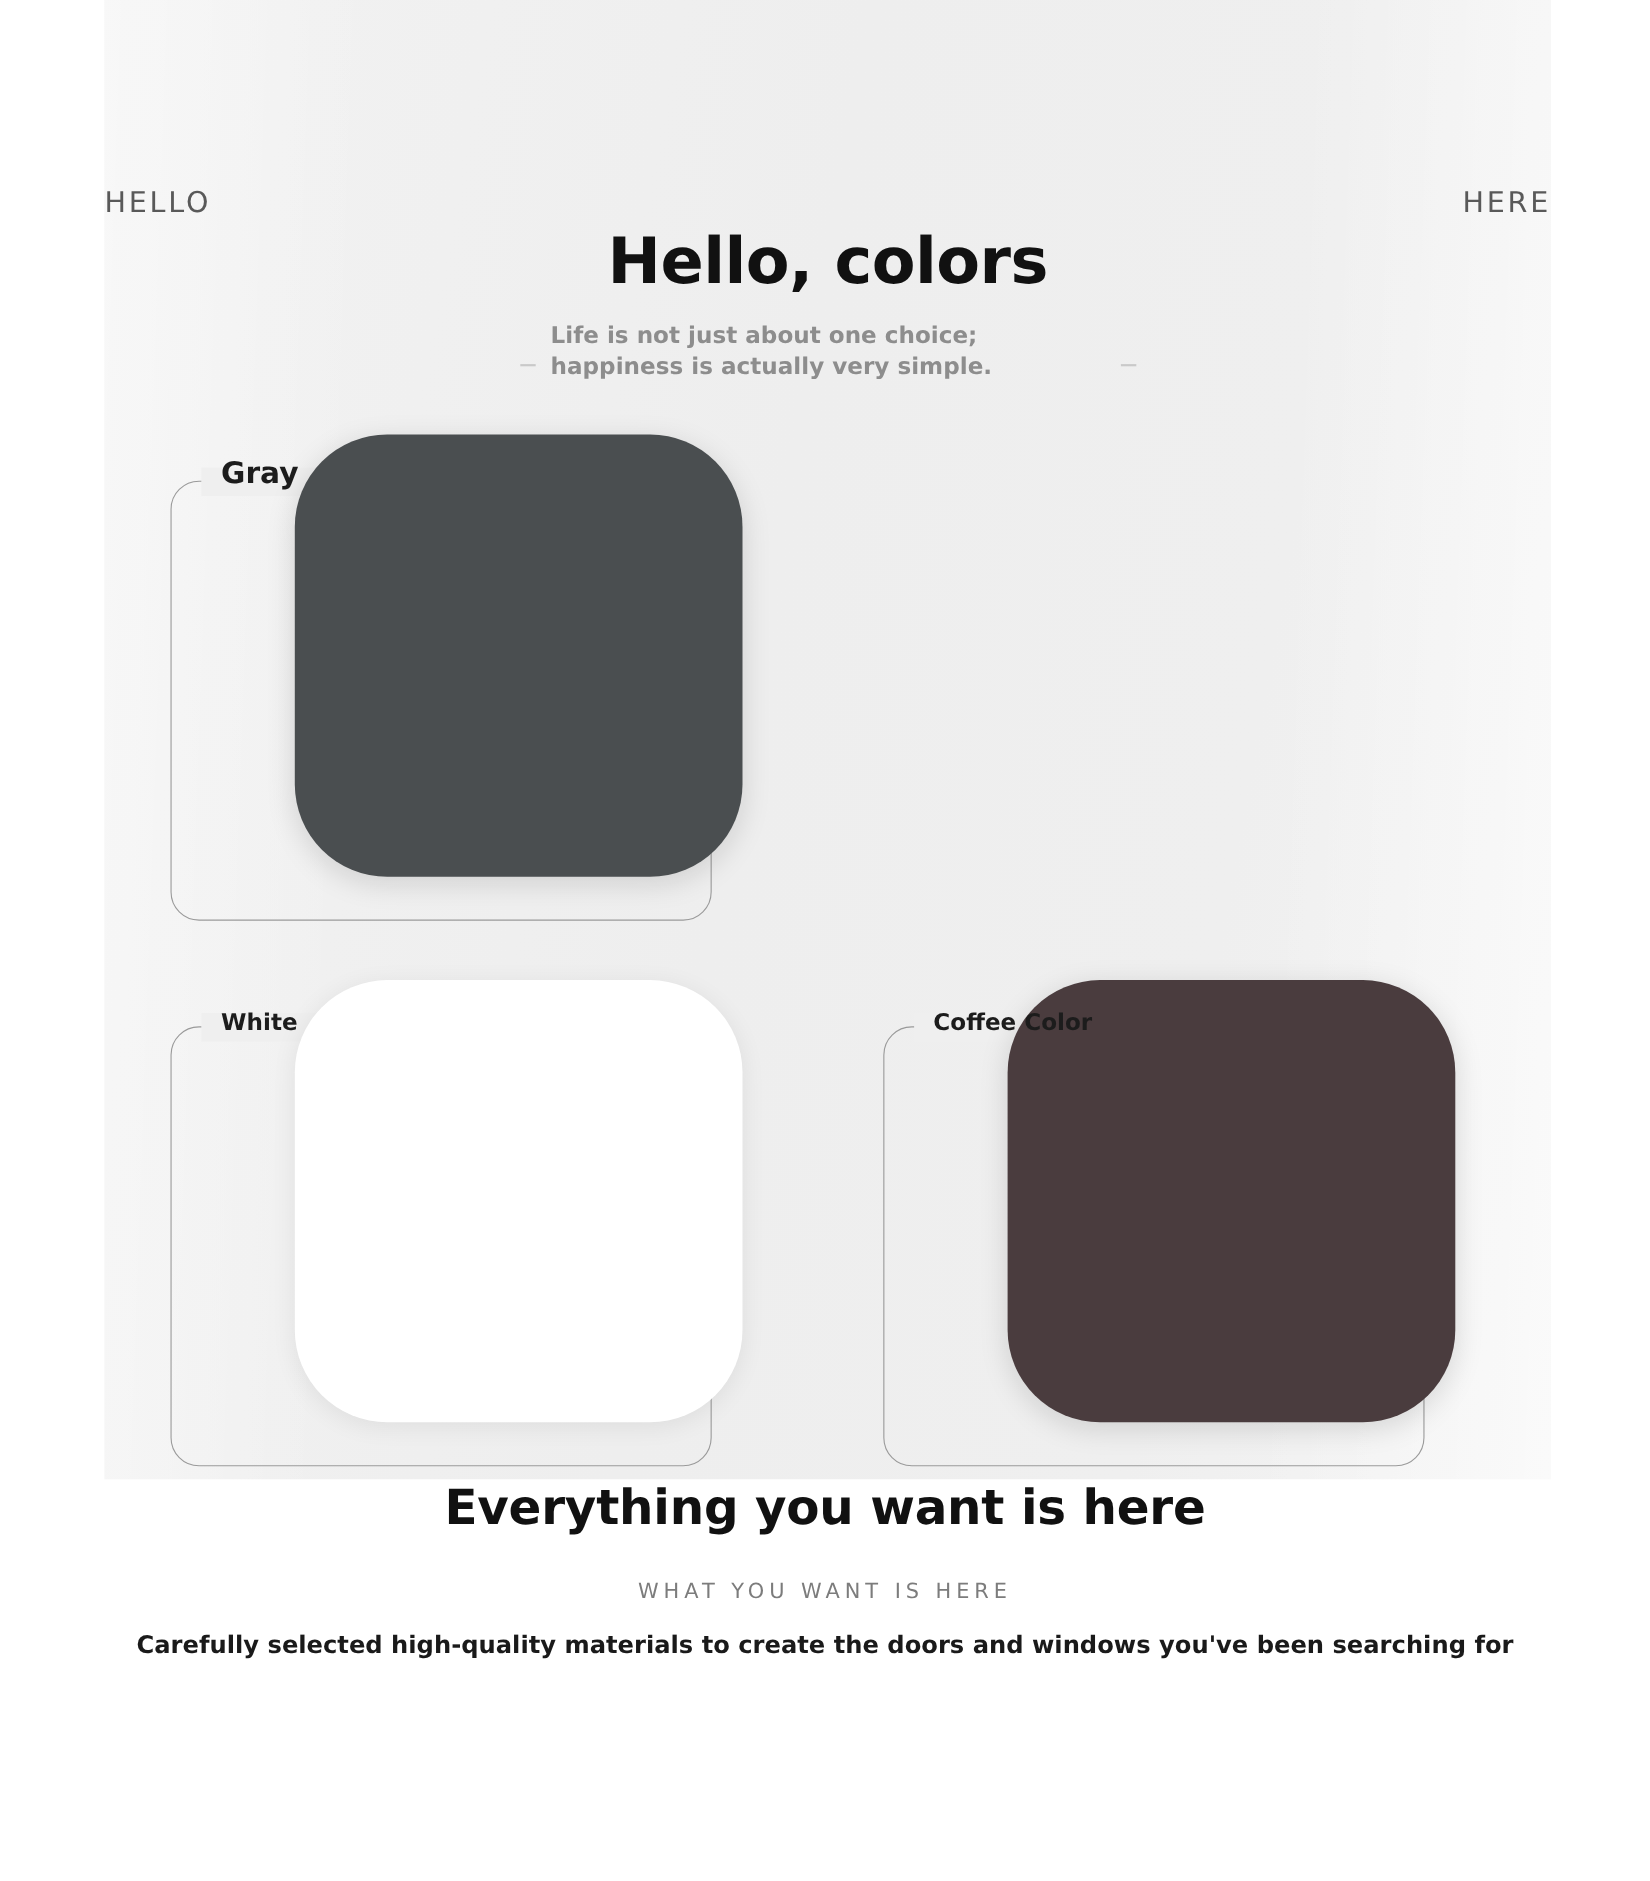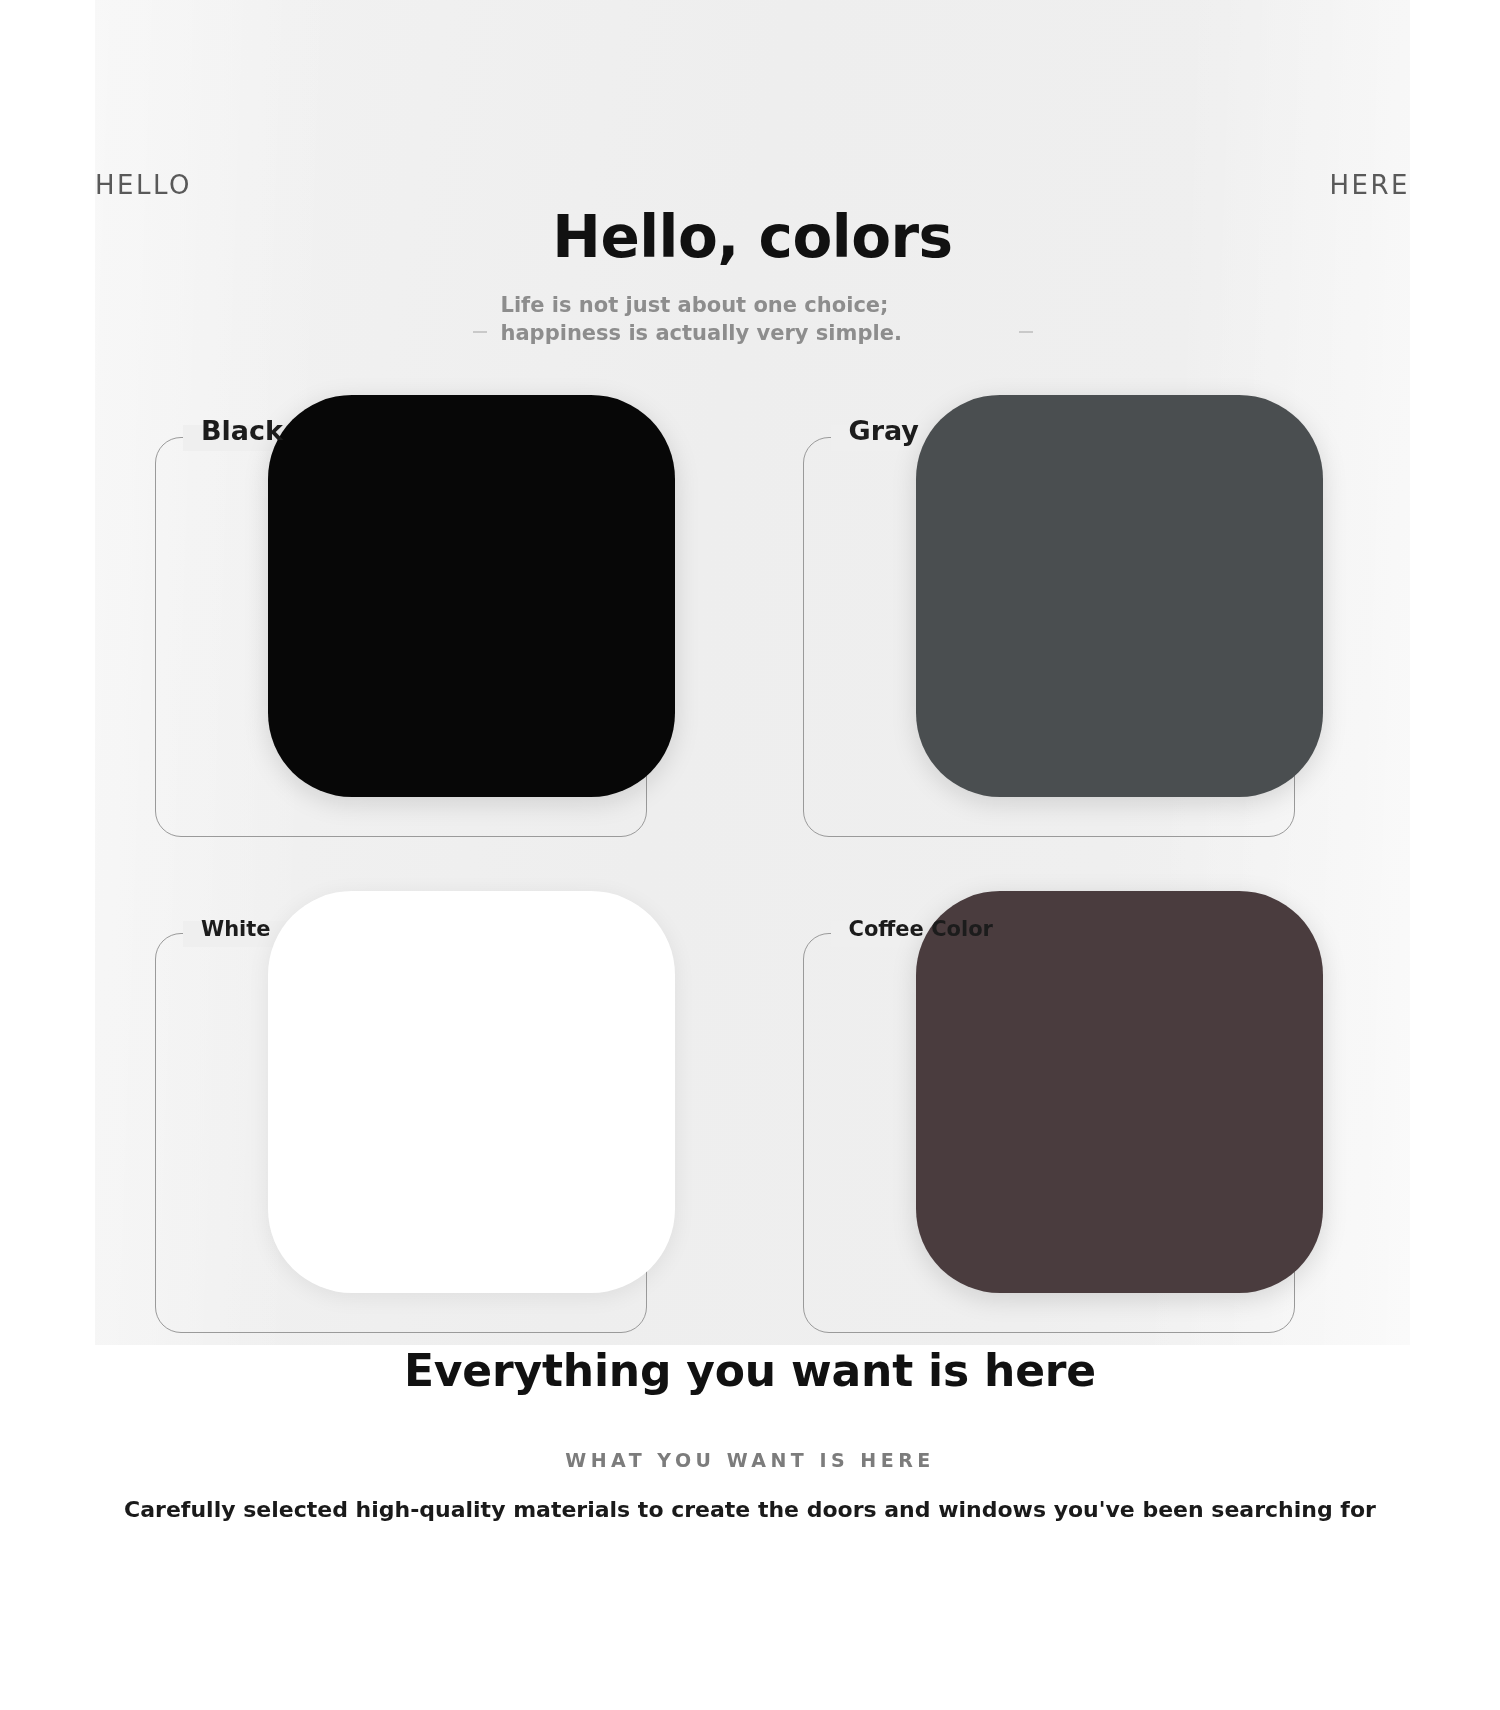--- a/index.html
+++ b/index.html
@@ -169,25 +169,25 @@
     background: #ffffff;
     text-align: center;
   }
   .footer-title {
     font-size: 44px;
     font-weight: 700;
     color: #111111;
     letter-spacing: -0.2px;
   }
   .footer-eyebrow {
-    margin-top: 53px;
+    margin-top: 40px;
     font-size: 19px;
     letter-spacing: 4.5px;
     color: #7c7c7c;
-    font-weight: 700;
+    font-weight: 400;
   }
   .footer-desc {
     margin-top: 26px;
     font-size: 22px;
     font-weight: 700;
     color: #1a1a1a;
   }
 </style>
 </head>
 <body>
@@ -205,26 +205,20 @@
       <span class="sub-dash"></span>
       <div class="subtitle">Life is not just about one choice; happiness is actually very simple.</div>
       <span class="sub-dash"></span>
     </div>
   </div>
 
   <div class="grid">
 
     <div class="grid-row">
 
-      <div class="card">
-        <div class="card-frame"></div>
-        <div class="frame-gap"></div>
-        <div class="card-label">Black</div>
-        <div class="swatch shadowed" style="background:#070707;"></div>
-      </div>
 
       <div class="card">
         <div class="card-frame"></div>
         <div class="frame-gap"></div>
         <div class="card-label">Gray</div>
         <div class="swatch shadowed" style="background:#4a4e50;"></div>
       </div>
 
     </div>
 

